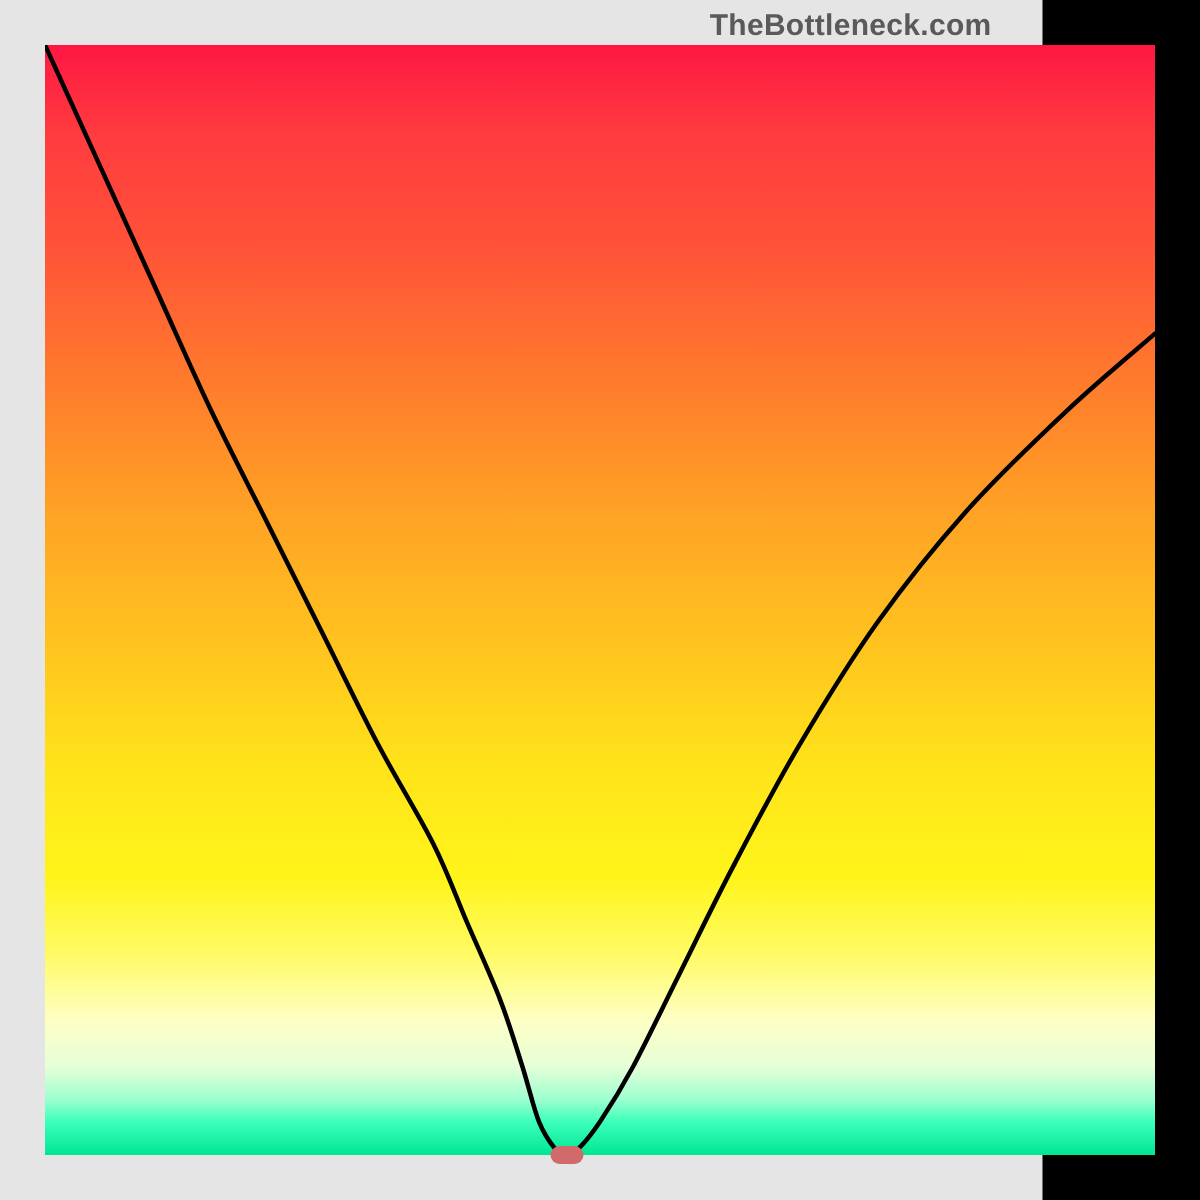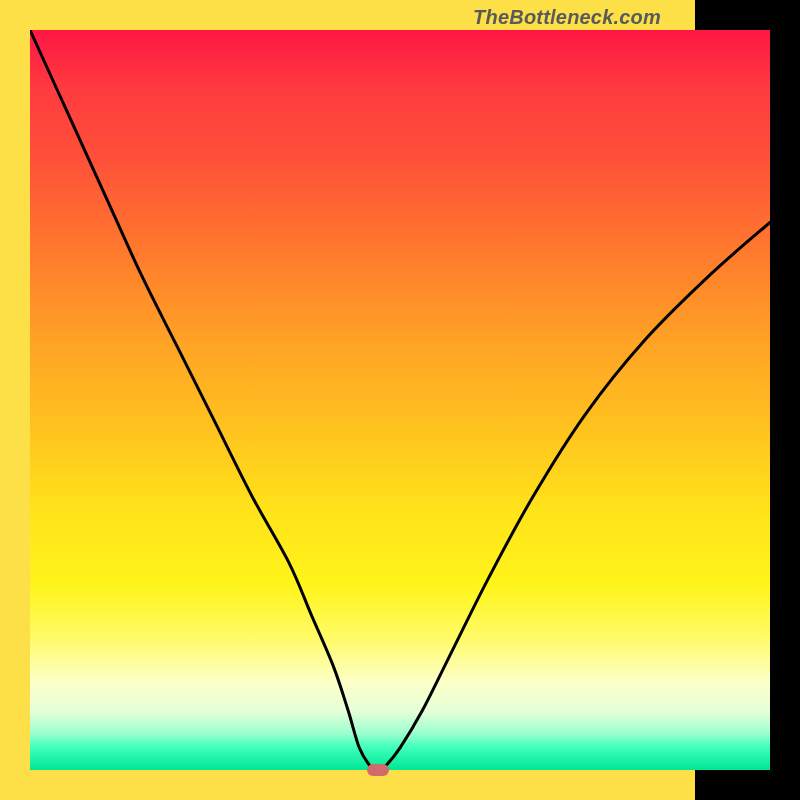--- a/index.html
+++ b/index.html
@@ -1,22 +1,21 @@
 <!DOCTYPE html>
 <html><head>
 <meta charset="utf-8">
 <style>
   * { margin: 0; padding: 0; box-sizing: border-box; }
   html, body { width: 800px; height: 800px; overflow: hidden; background: #000; }
   .frame {
     width: 695px;
     height: 800px;
-    background: #fde047;
+    background: #e5e5e5;
     position: relative;
-    font-style: italic;
   }
   .plot-area {
     position: absolute;
     left: 30px;
     top: 30px;
     width: 740px;
     height: 740px;
     background: linear-gradient(to bottom,
       #ff1744 0%,
       #ff3b3f 8%,

